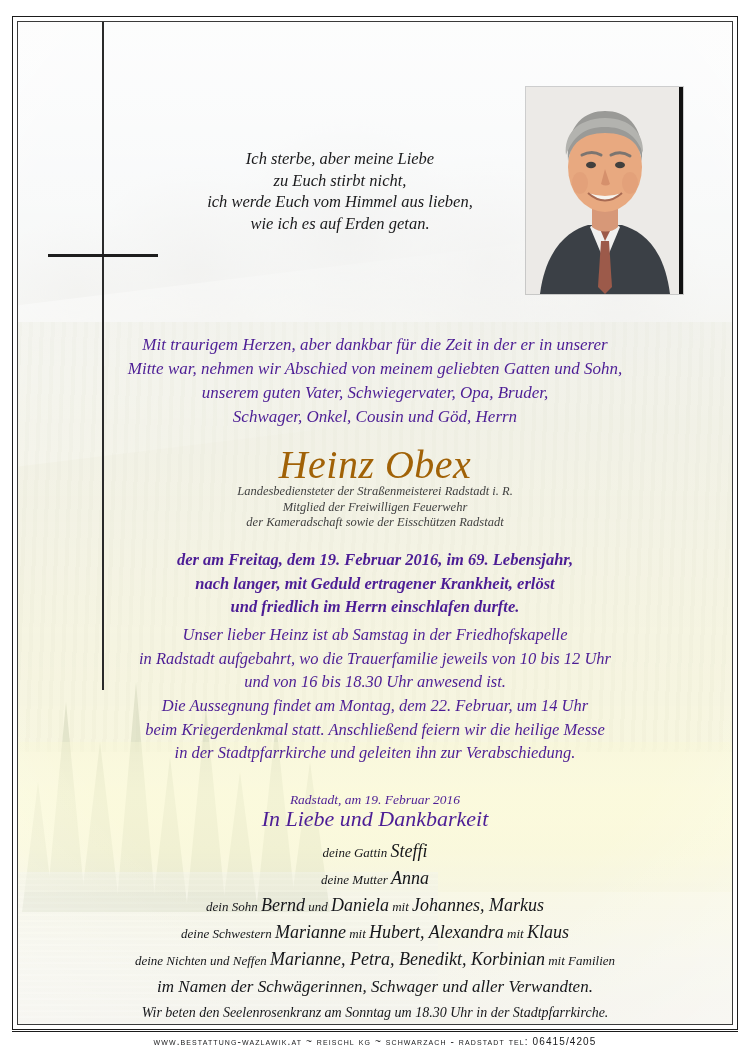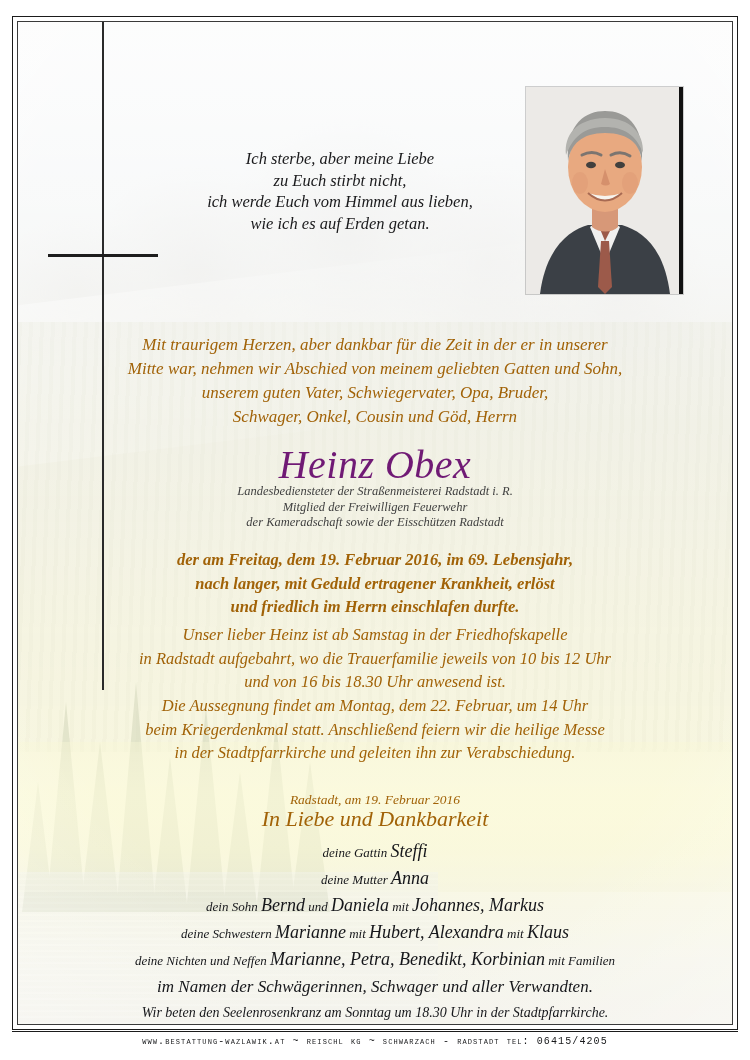--- a/index.html
+++ b/index.html
@@ -194,36 +194,36 @@
     text-align: center;
     color: #1a1a1c;
   }
 
   .block {
     position: absolute;
     left: 95px;
     width: 560px;
     text-align: center;
     font-style: italic;
-    color: #a16207;
+    color: #4c1d95;
   }
 
   .intro {
     top: 333px;
     font-size: 17px;
     line-height: 24px;
   }
 
   .name {
     top: 443px;
     font-size: 40px;
     line-height: 44px;
     font-style: italic;
     letter-spacing: .5px;
-    color: #701a75;
+    color: #a16207;
   }
 
   .roles {
     top: 484px;
     font-size: 12.5px;
     line-height: 15.5px;
     font-style: italic;
     color: #404040;
   }
 
@@ -277,21 +277,21 @@
     margin-top: 2px;
   }
 
   
   .footer {
     position: absolute;
     left: 12px; right: 12px;
     bottom: 8px;
     height: 20px;
     text-align: center;
-    font-family: Liberation Mono, monospace;
+    font-family: Liberation Sans, sans-serif;
     font-size: 10px;
     letter-spacing: 1.1px;
     color: #17181a;
     font-variant: small-caps;
     text-transform: lowercase;
     line-height: 20px;
     white-space: nowrap;
   }
   .footer-rule {
     position: absolute;

